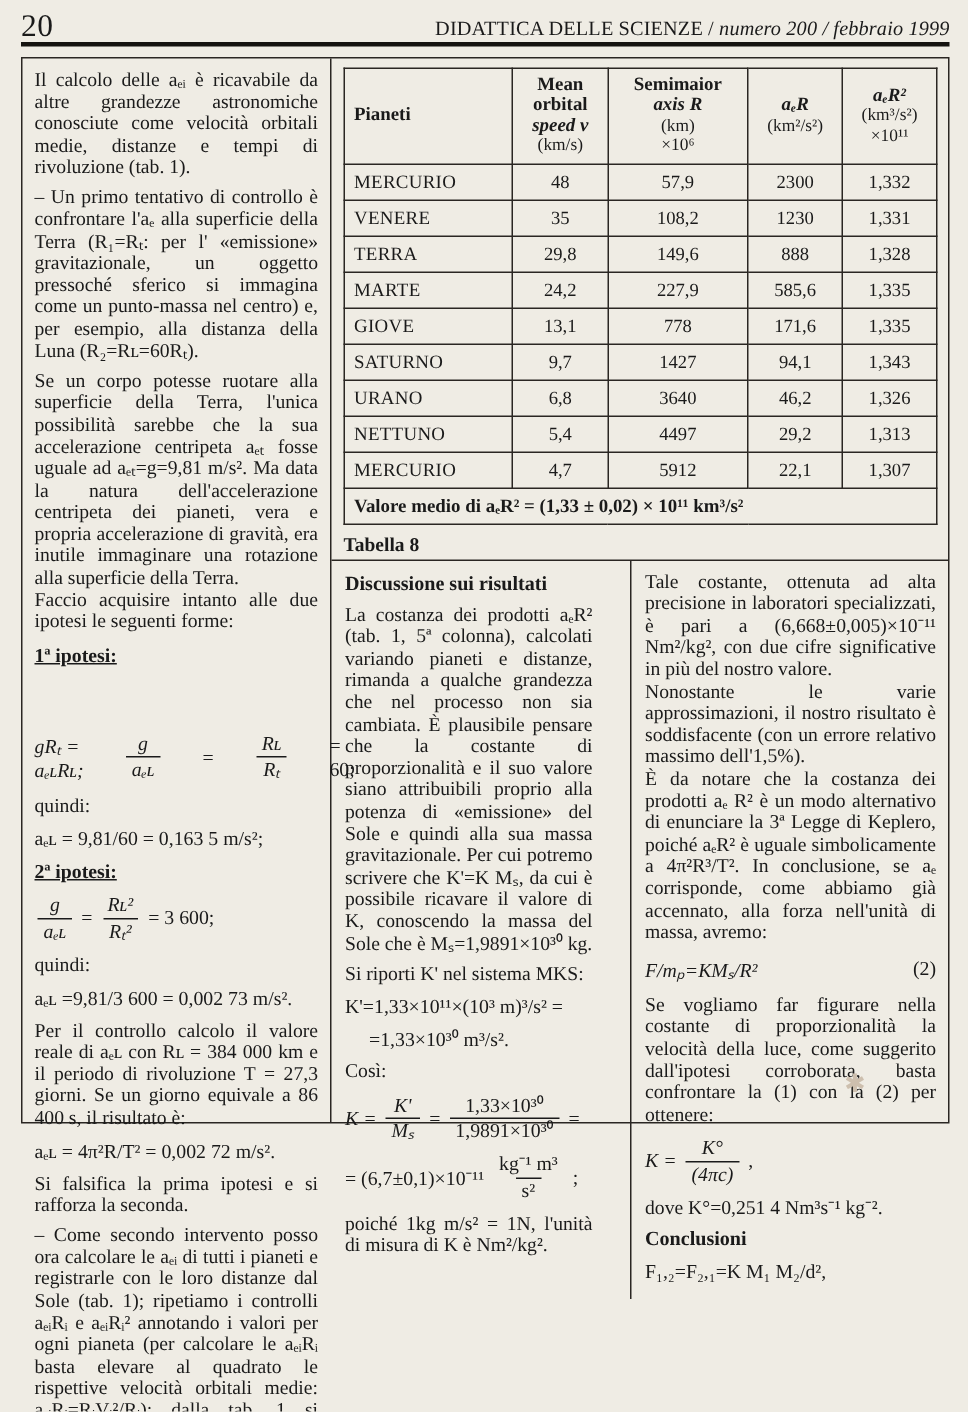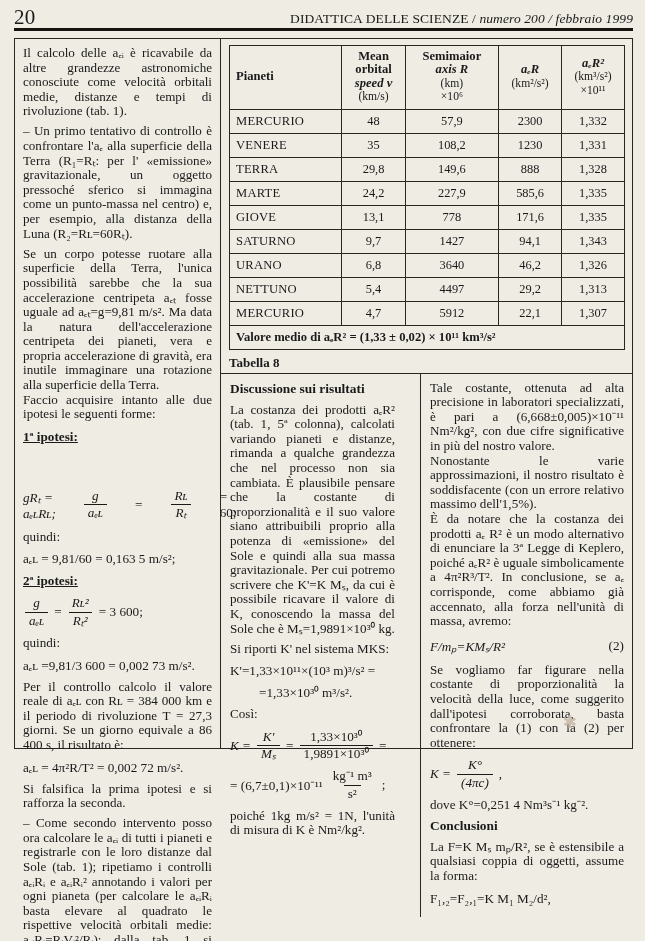--- a/index.html
+++ b/index.html
@@ -40,21 +40,21 @@
     hyphens:auto;}
   p.nospace{margin-bottom:0;}
   .tight{margin-bottom:2px;}
   h3{margin:0 0 7px 0;font-size:13.4px;font-weight:bold;line-height:15px;}
   h4{margin:7px 0 5px 0;font-size:13.2px;font-weight:bold;line-height:15px;text-decoration:underline;}
   .it{font-style:italic;}
   .bi{font-style:italic;font-weight:bold;}
 
   
   .eq{font-size:13.2px;line-height:15px;margin:7px 0 7px 0;font-style:normal;}
-  .eq.indent{margin-left:29px;}
+  .eq.indent{margin-left:16px;}
   .eqrow{display:flex;align-items:center;gap:4px;margin:8px 0;font-size:13.2px;}
   .eqrow.sp{gap:26px;margin-top:44px;}
   .frac{display:inline-flex;flex-direction:column;align-items:center;
     vertical-align:middle;line-height:1.08;margin:0 2px;}
   .frac .num{padding:0 4px 1px 4px;}
   .frac .den{padding:1px 4px 0 4px;border-top:1.1px solid #1a1a1a;}
   .eqnum{margin-left:auto;font-style:normal;}
 
   
   table{border-collapse:collapse;width:100%;font-size:12.4px;}
@@ -290,21 +290,20 @@
             <span class="frac">
               <span class="num it">K°</span>
               <span class="den it">(4πc)</span>
             </span>
             <span>,</span>
           </div>
 
           <p>dove K°=0,251 4 Nm³s⁻¹ kg⁻².</p>
 
           <h3>Conclusioni</h3>
-          <p>La F=K Mₛ mₚ/R², se è estensibile a qualsiasi coppia di oggetti, assume la forma:</p>
           <p class="eq it">F₁,₂=F₂,₁=K M₁ M₂/d²,</p>
         </div>
 
       </div>
     </div>
   </div>
 
   <div class="stain">✱</div>
 </div>
 

